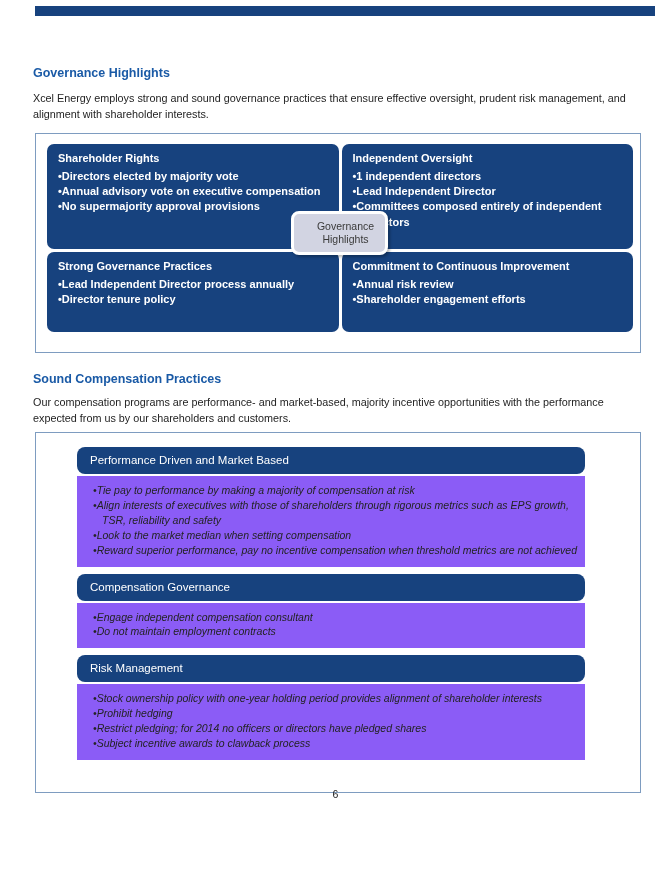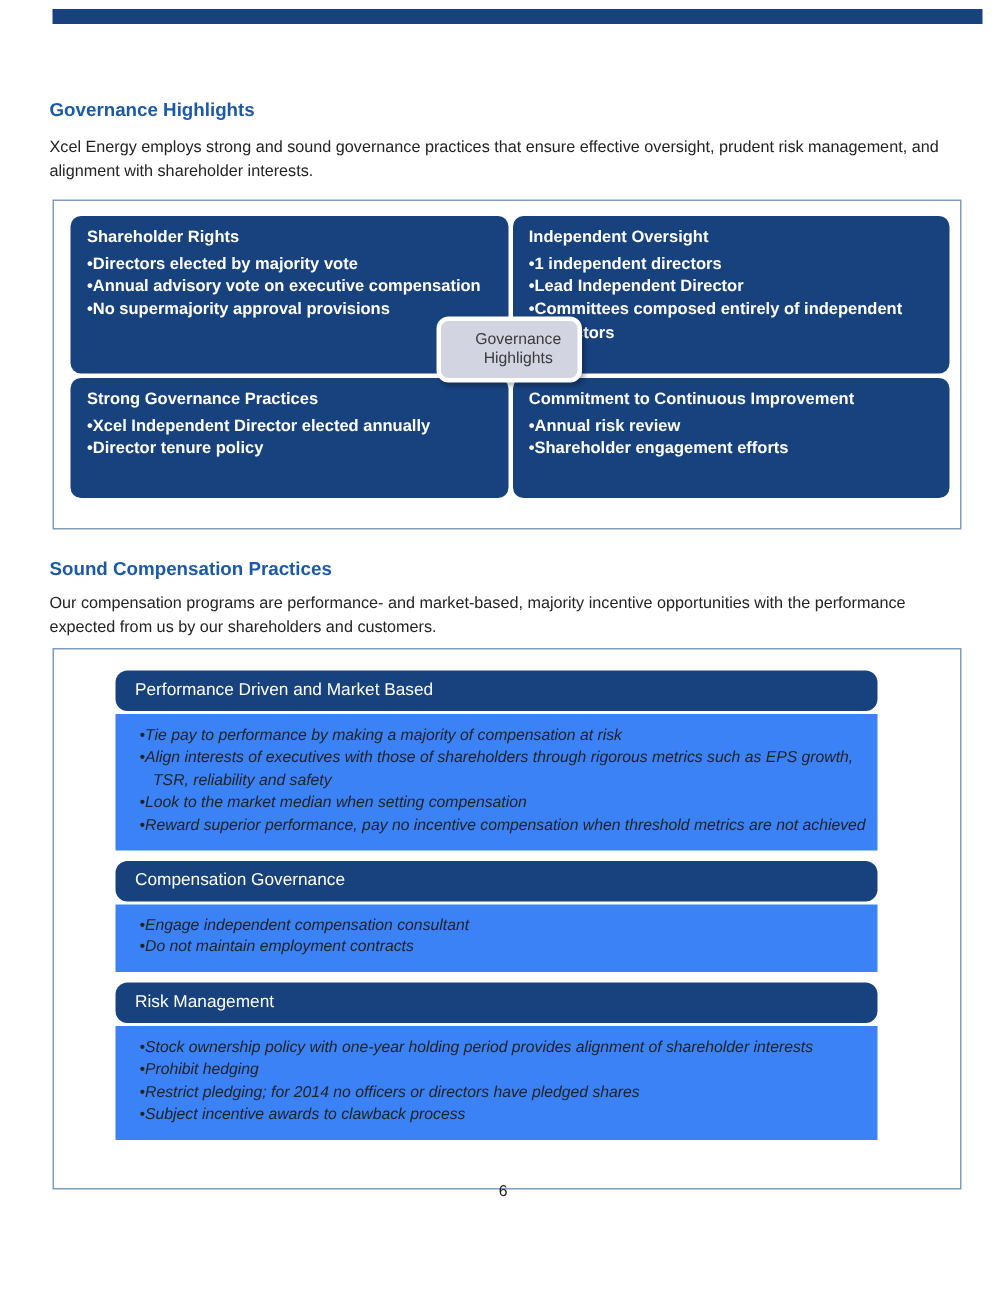--- a/index.html
+++ b/index.html
@@ -68,21 +68,21 @@
   .comp-stack {
     position:absolute; left:41px; top:14px; width:508px;
   }
   .comp-group { margin-bottom:7px; }
   .comp-header {
     height:27px; background:#17427e; border-radius:8px;
     color:#ffffff; font-size:11.5px; line-height:27px;
     padding-left:13px;
   }
   .comp-panel {
-    margin-top:2px; background:#3b82f6;
+    margin-top:2px; background:#8b5cf6;
     padding:7px 6px 9px 16px;
     font-style:italic; font-size:10.5px; line-height:1.42; color:#232323;
   }
   .comp-bullets { list-style:none; }
   .comp-bullets li { padding-left:9px; text-indent:-9px; }
   .comp-bullets li::before { content:"\2022 "; }
 
   .page-number {
     position:absolute; left:0; top:788px; width:671px;
     text-align:center; font-size:10.5px; color:#232323;
@@ -113,21 +113,21 @@
       <ul class="quad-bullets">
         <li>1 independent directors</li>
         <li>Lead Independent Director</li>
         <li>Committees composed entirely of independent directors</li>
       </ul>
     </div>
 
     <div class="quad-cell">
       <div class="quad-title">Strong Governance Practices</div>
       <ul class="quad-bullets">
-        <li>Xcel Independent Director elected annually</li>
+        <li>Lead Independent Director process annually</li>
         <li>Director tenure policy</li>
       </ul>
     </div>
 
     <div class="quad-cell">
       <div class="quad-title">Commitment to Continuous Improvement</div>
       <ul class="quad-bullets">
         <li>Annual risk review</li>
         <li>Shareholder engagement efforts</li>
       </ul>

